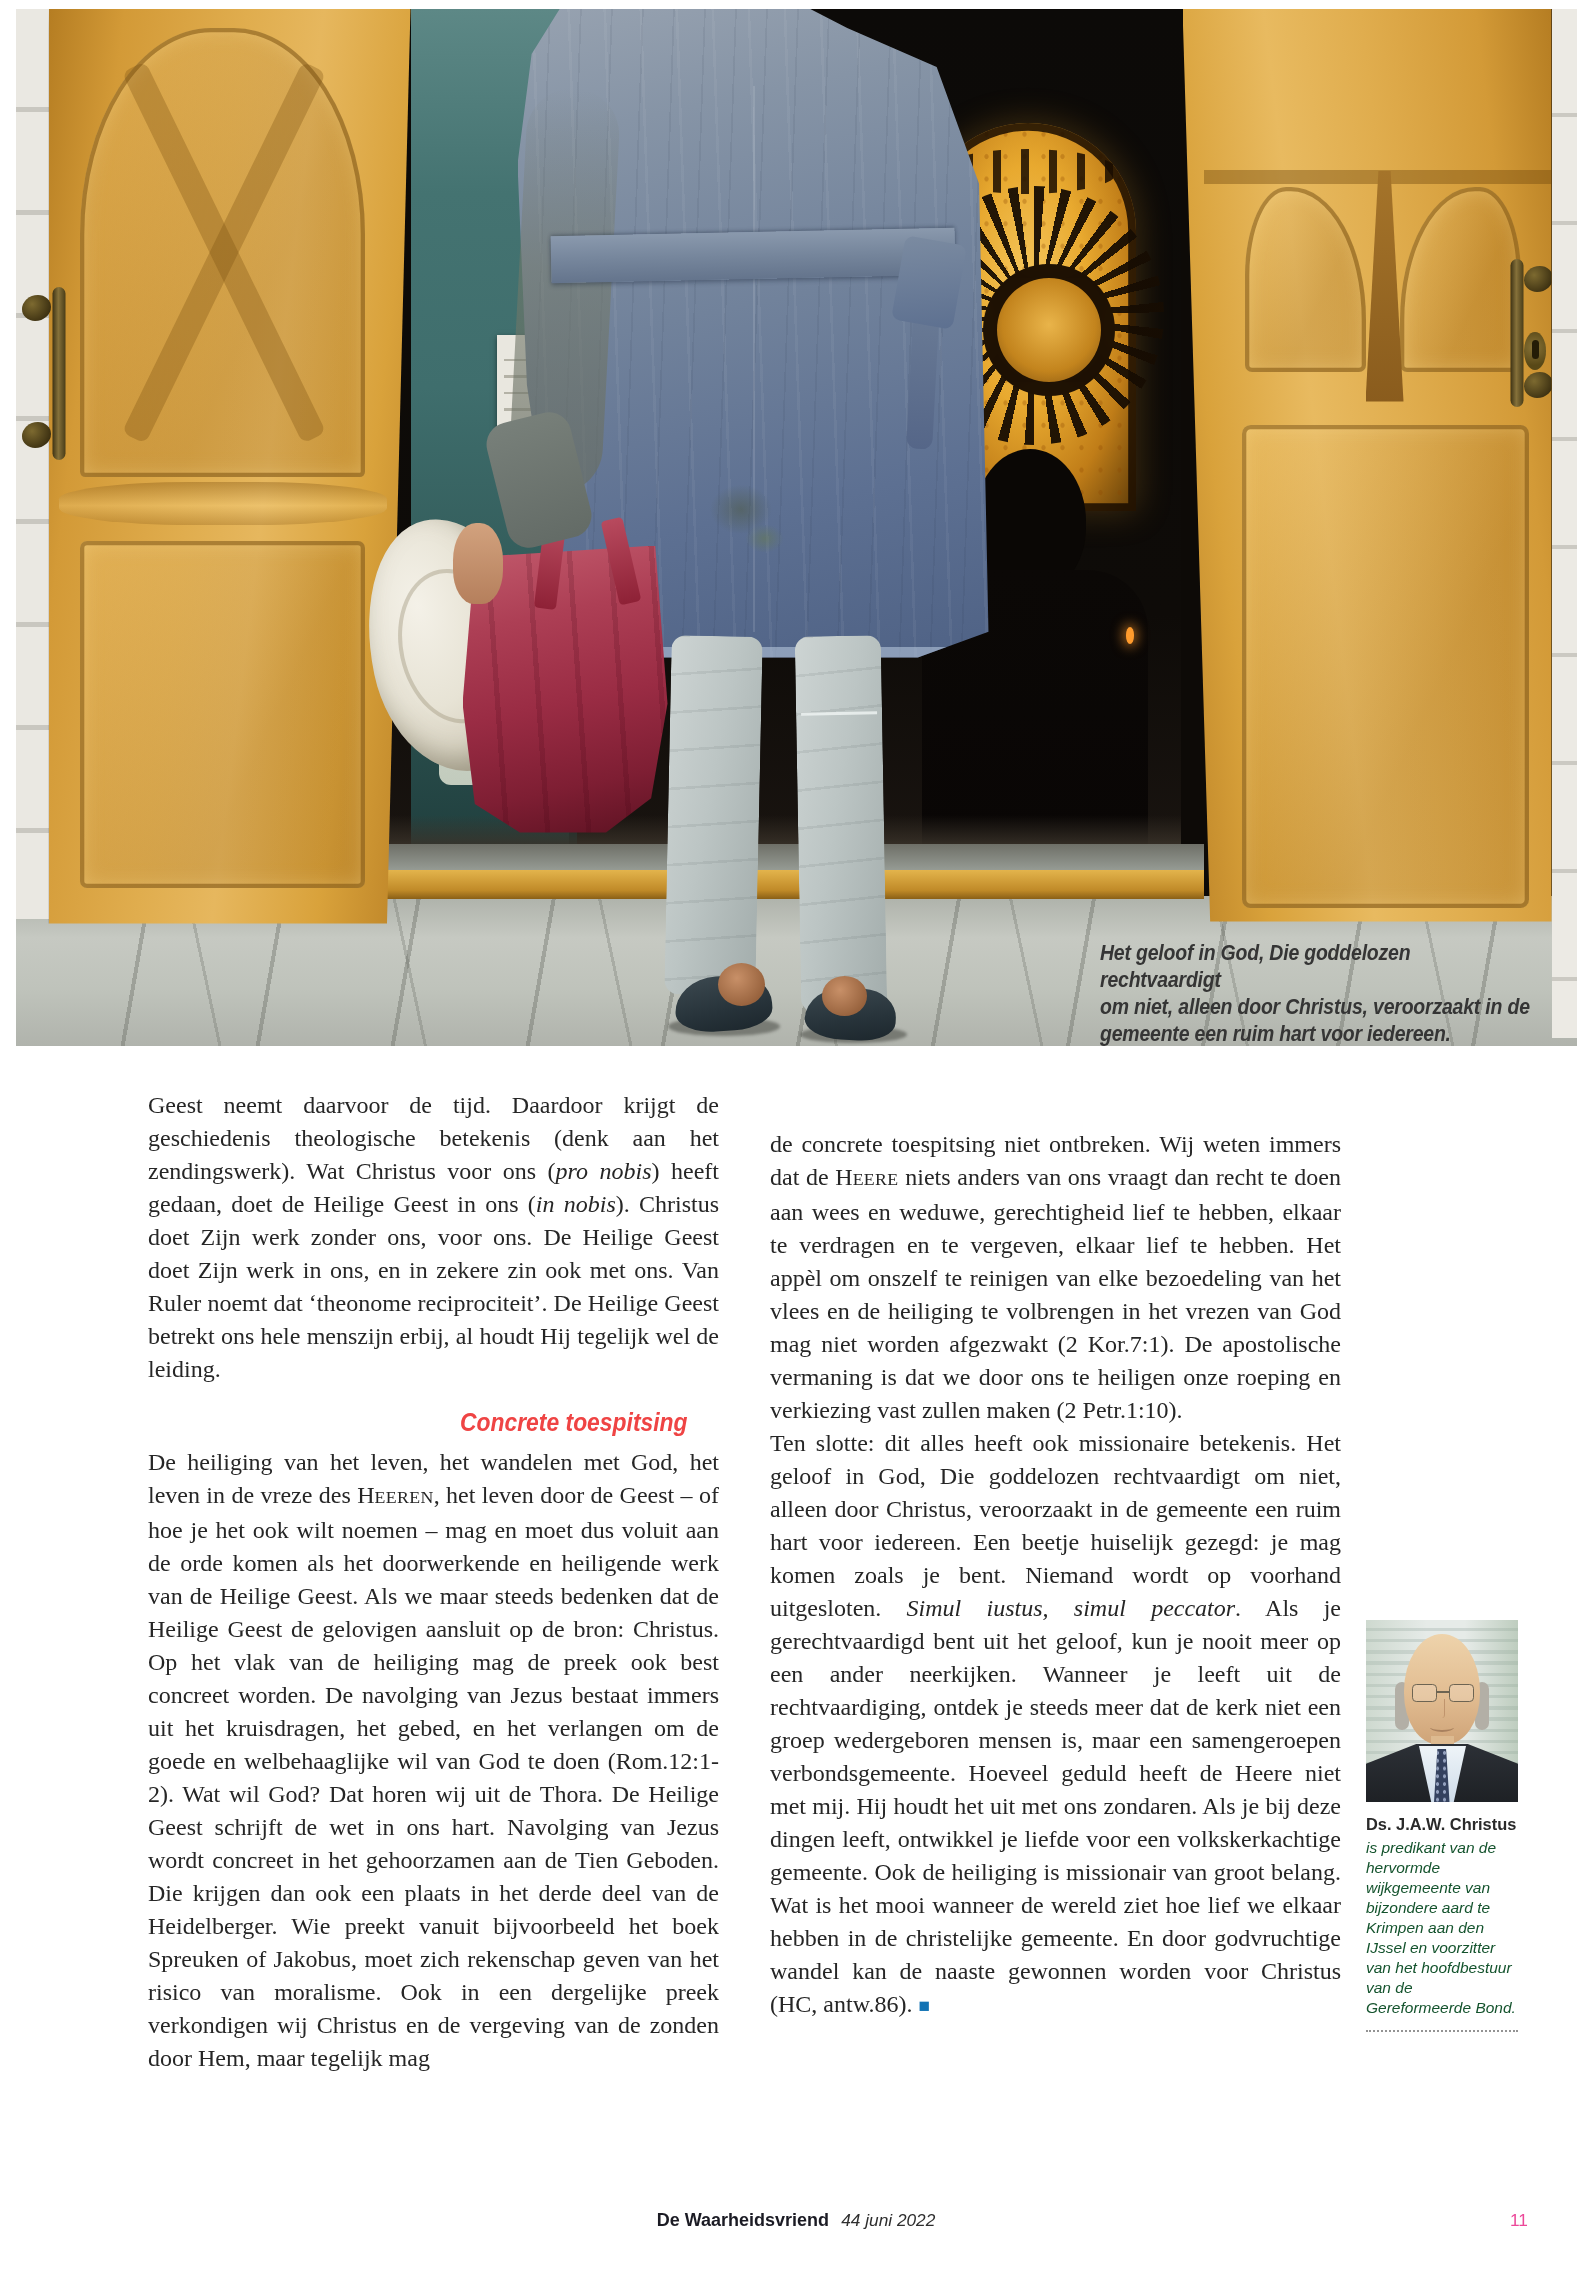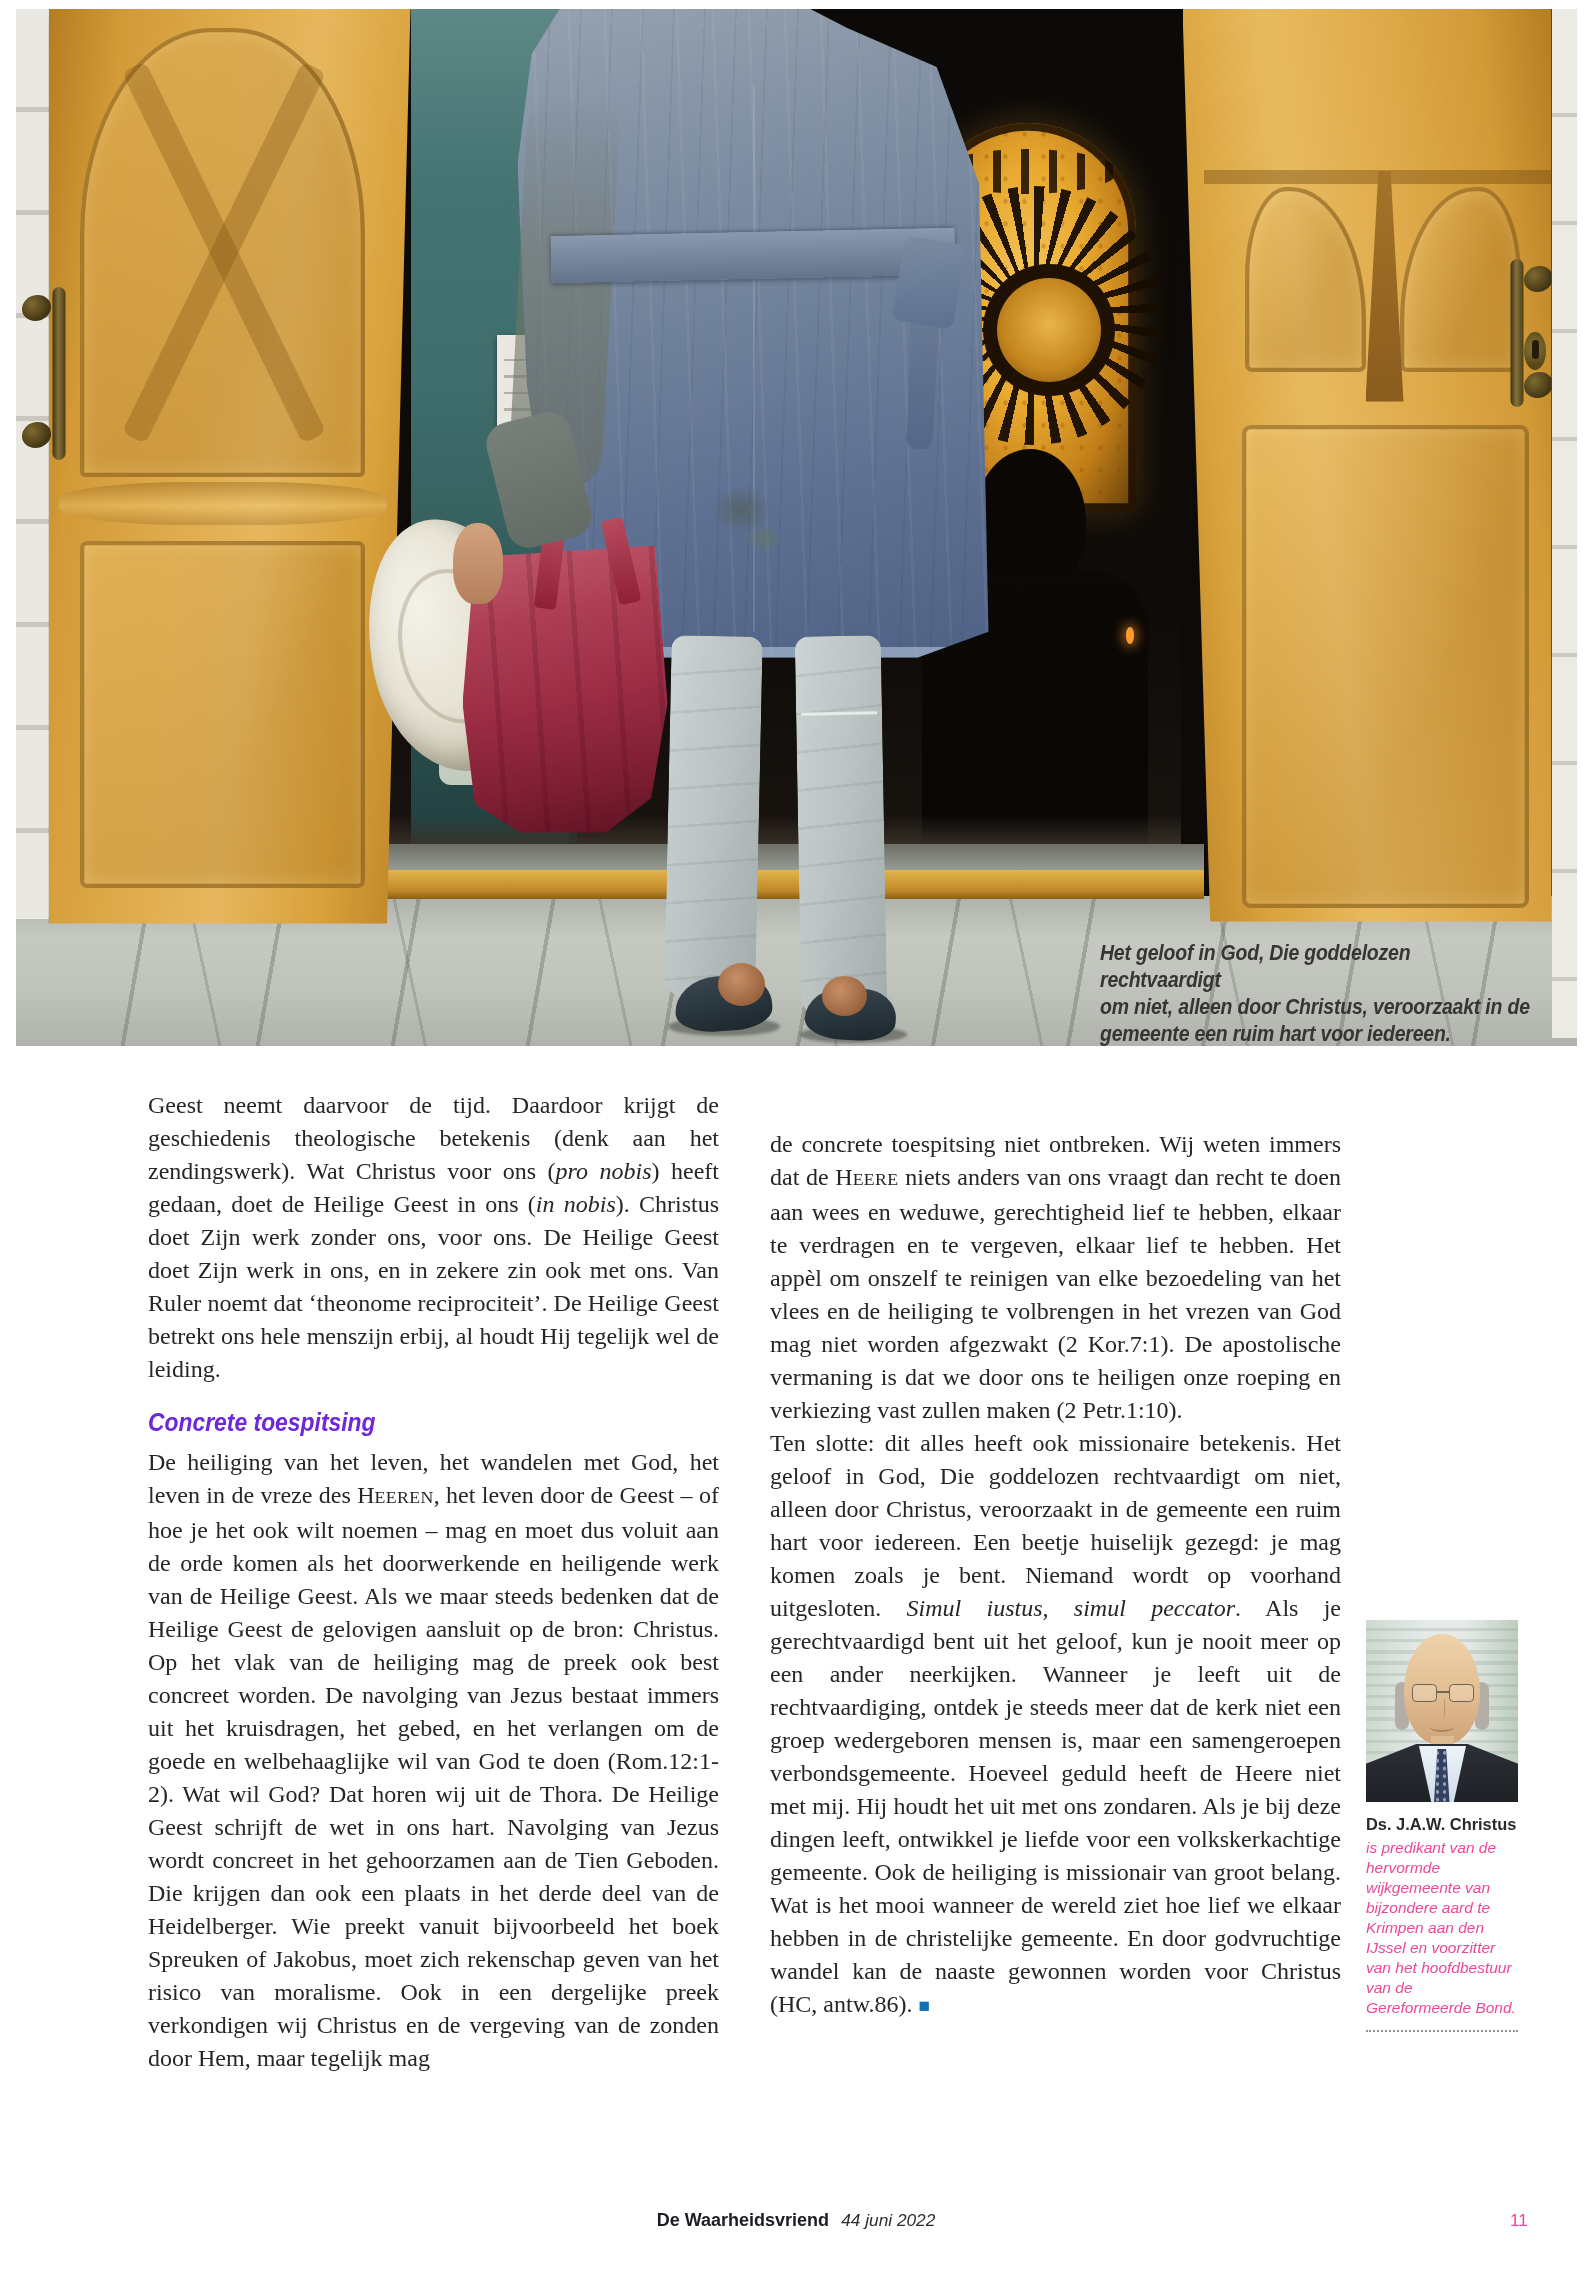--- a/index.html
+++ b/index.html
@@ -161,21 +161,21 @@
   .photo-caption { position:absolute; left:1084px; top:930px; width:483px; z-index:60;
     font:italic 700 21.6px/27px "Liberation Sans", sans-serif; color:#353535;
     letter-spacing:-0.2px; transform:scaleX(.9); transform-origin:left top; }
 
   
   .col { position:absolute; width:571px; font-size:24px; line-height:33px; color:#262626; text-align:justify;
     hyphens:auto; }
   .col1 { left:148px; top:1089px; }
   .col2 { left:770px; top:1128px; }
   .sc { font-size:.74em; letter-spacing:0.4px; }
-  .subhead { color:#6d28d9; font:italic 700 26px/29px "Liberation Sans", sans-serif; margin:22.4px 0 8.6px 0; text-align:left; }
+  .subhead { color:#ef4444; font:italic 700 26px/29px "Liberation Sans", sans-serif; margin:22.4px 0 8.6px 0; text-align:right; }
   .subhead span { display:inline-block; transform:scaleX(.88); transform-origin:left bottom; }
   .endmark { color:#1273b4; font-size:.8em; font-family:"Liberation Sans", sans-serif; }
 
   
   .sidebar { position:absolute; left:1366px; top:1620px; width:152px; }
   .portrait { position:relative; width:152px; height:182px; overflow:hidden;
     background:
       linear-gradient(270deg, rgba(150,175,150,.5), transparent 35%),
       linear-gradient(90deg, rgba(170,190,170,.4), transparent 40%),
       repeating-linear-gradient(180deg, #e6ebe8 0 7.8px, #ccd5d1 7.8px 11.2px); }
@@ -195,21 +195,21 @@
   .p-suit { position:absolute; left:0; top:124px; width:152px; height:58px;
     clip-path:polygon(0 34%, 33% 0, 67% 0, 100% 34%, 100% 100%, 0 100%);
     background:linear-gradient(180deg,#2c3036,#1e2125); }
   .p-shirt { position:absolute; left:53px; top:126px; width:47px; height:56px;
     clip-path:polygon(0 0, 100% 0, 74% 100%, 26% 100%);
     background:linear-gradient(180deg,#eef4f8,#cfdcea); }
   .p-tie { position:absolute; left:68px; top:129px; width:15.5px; height:53px;
     clip-path:polygon(22% 0, 78% 0, 100% 100%, 0 100%);
     background:radial-gradient(#93a0bd 1.3px, transparent 1.9px) 0 0/7px 7.8px, #34415e; }
   .author-name { font:700 16.4px/21px "Liberation Sans", sans-serif; color:#2a2a2a; margin-top:12px; }
-  .author-bio { font:italic 15.5px/20px "Liberation Sans", sans-serif; color:#ec4899; margin-top:2.6px; hyphens:auto; }
+  .author-bio { font:italic 15.5px/20px "Liberation Sans", sans-serif; color:#14532d; margin-top:2.6px; hyphens:auto; }
   .dotline { border-top:2.6px dotted #939393; margin-top:12px; width:100%; height:0; }
 
   
   .footer { position:absolute; left:0; top:2209px; width:1592px; text-align:center; }
   .footer-mag { font:700 18px/22.4px "Liberation Sans", sans-serif; color:#1b1b24; }
   .footer-date { font:italic 17.3px/22.4px "Liberation Sans", sans-serif; color:#2e2e2e; margin-left:8.6px; }
   .pagenum { position:absolute; right:64px; top:2209px; font:17.3px/22.4px "Liberation Sans", sans-serif; color:#ec4899; }
 </style>
 </head>
 <body>

